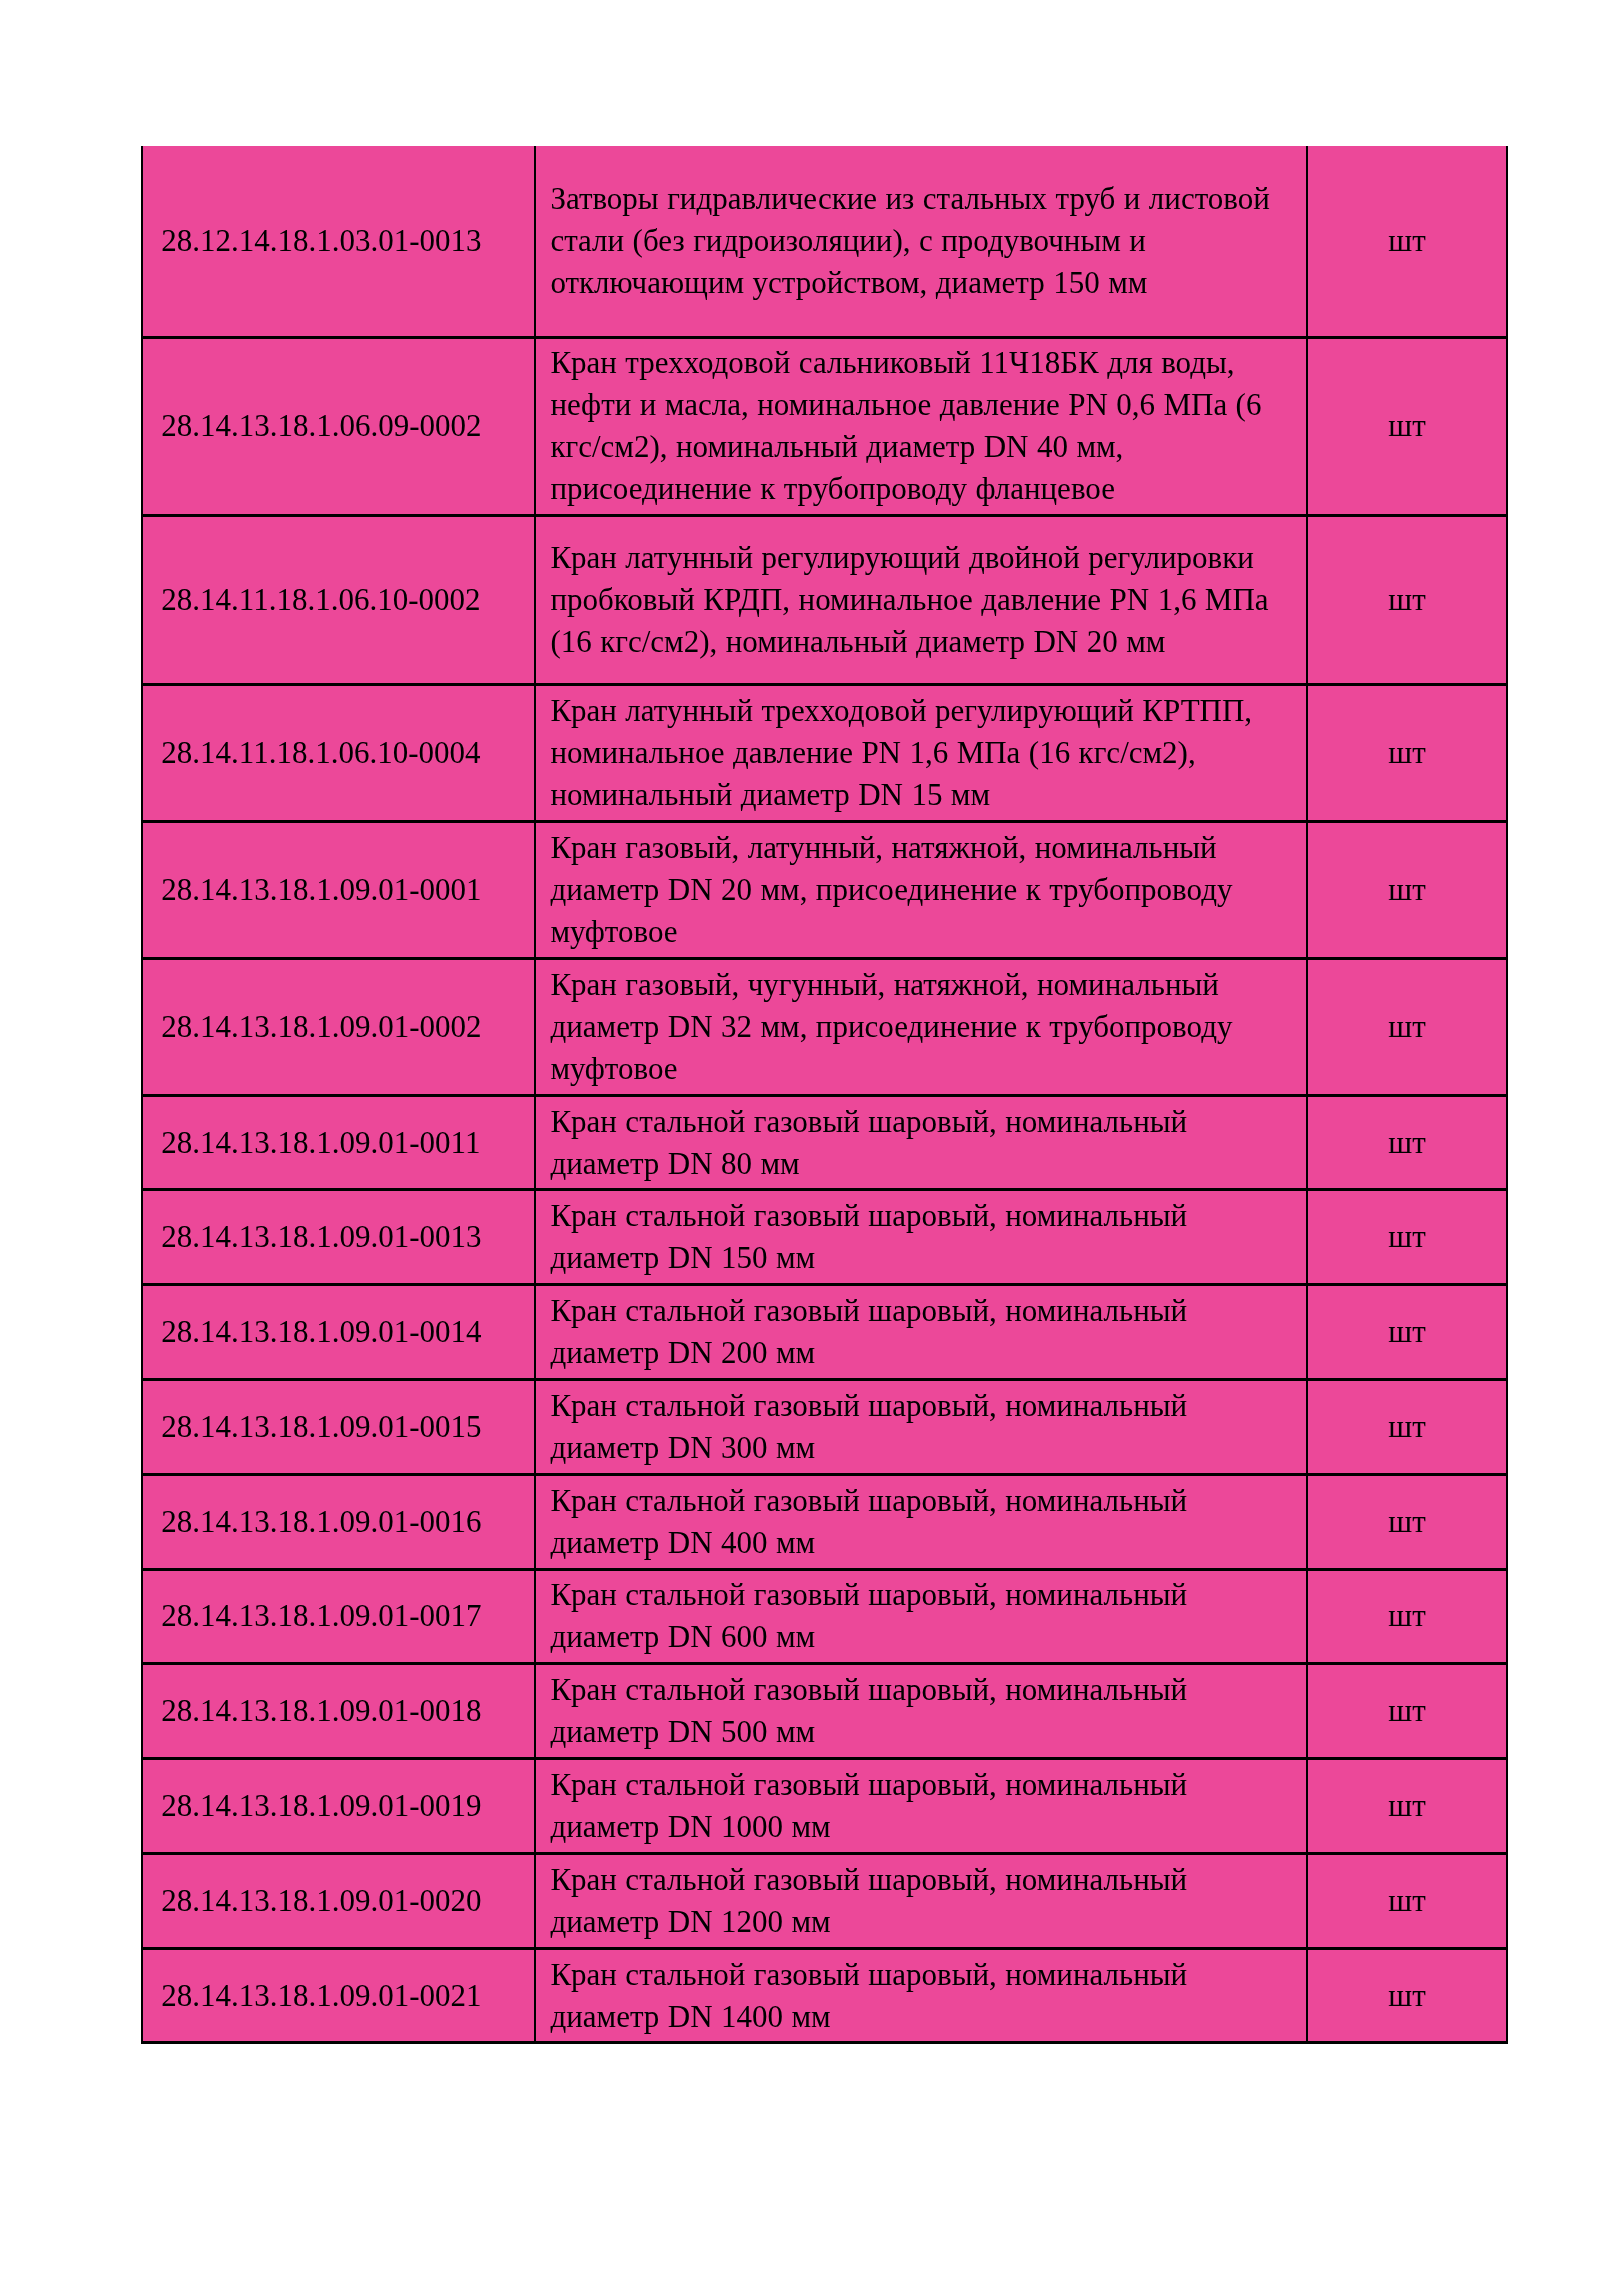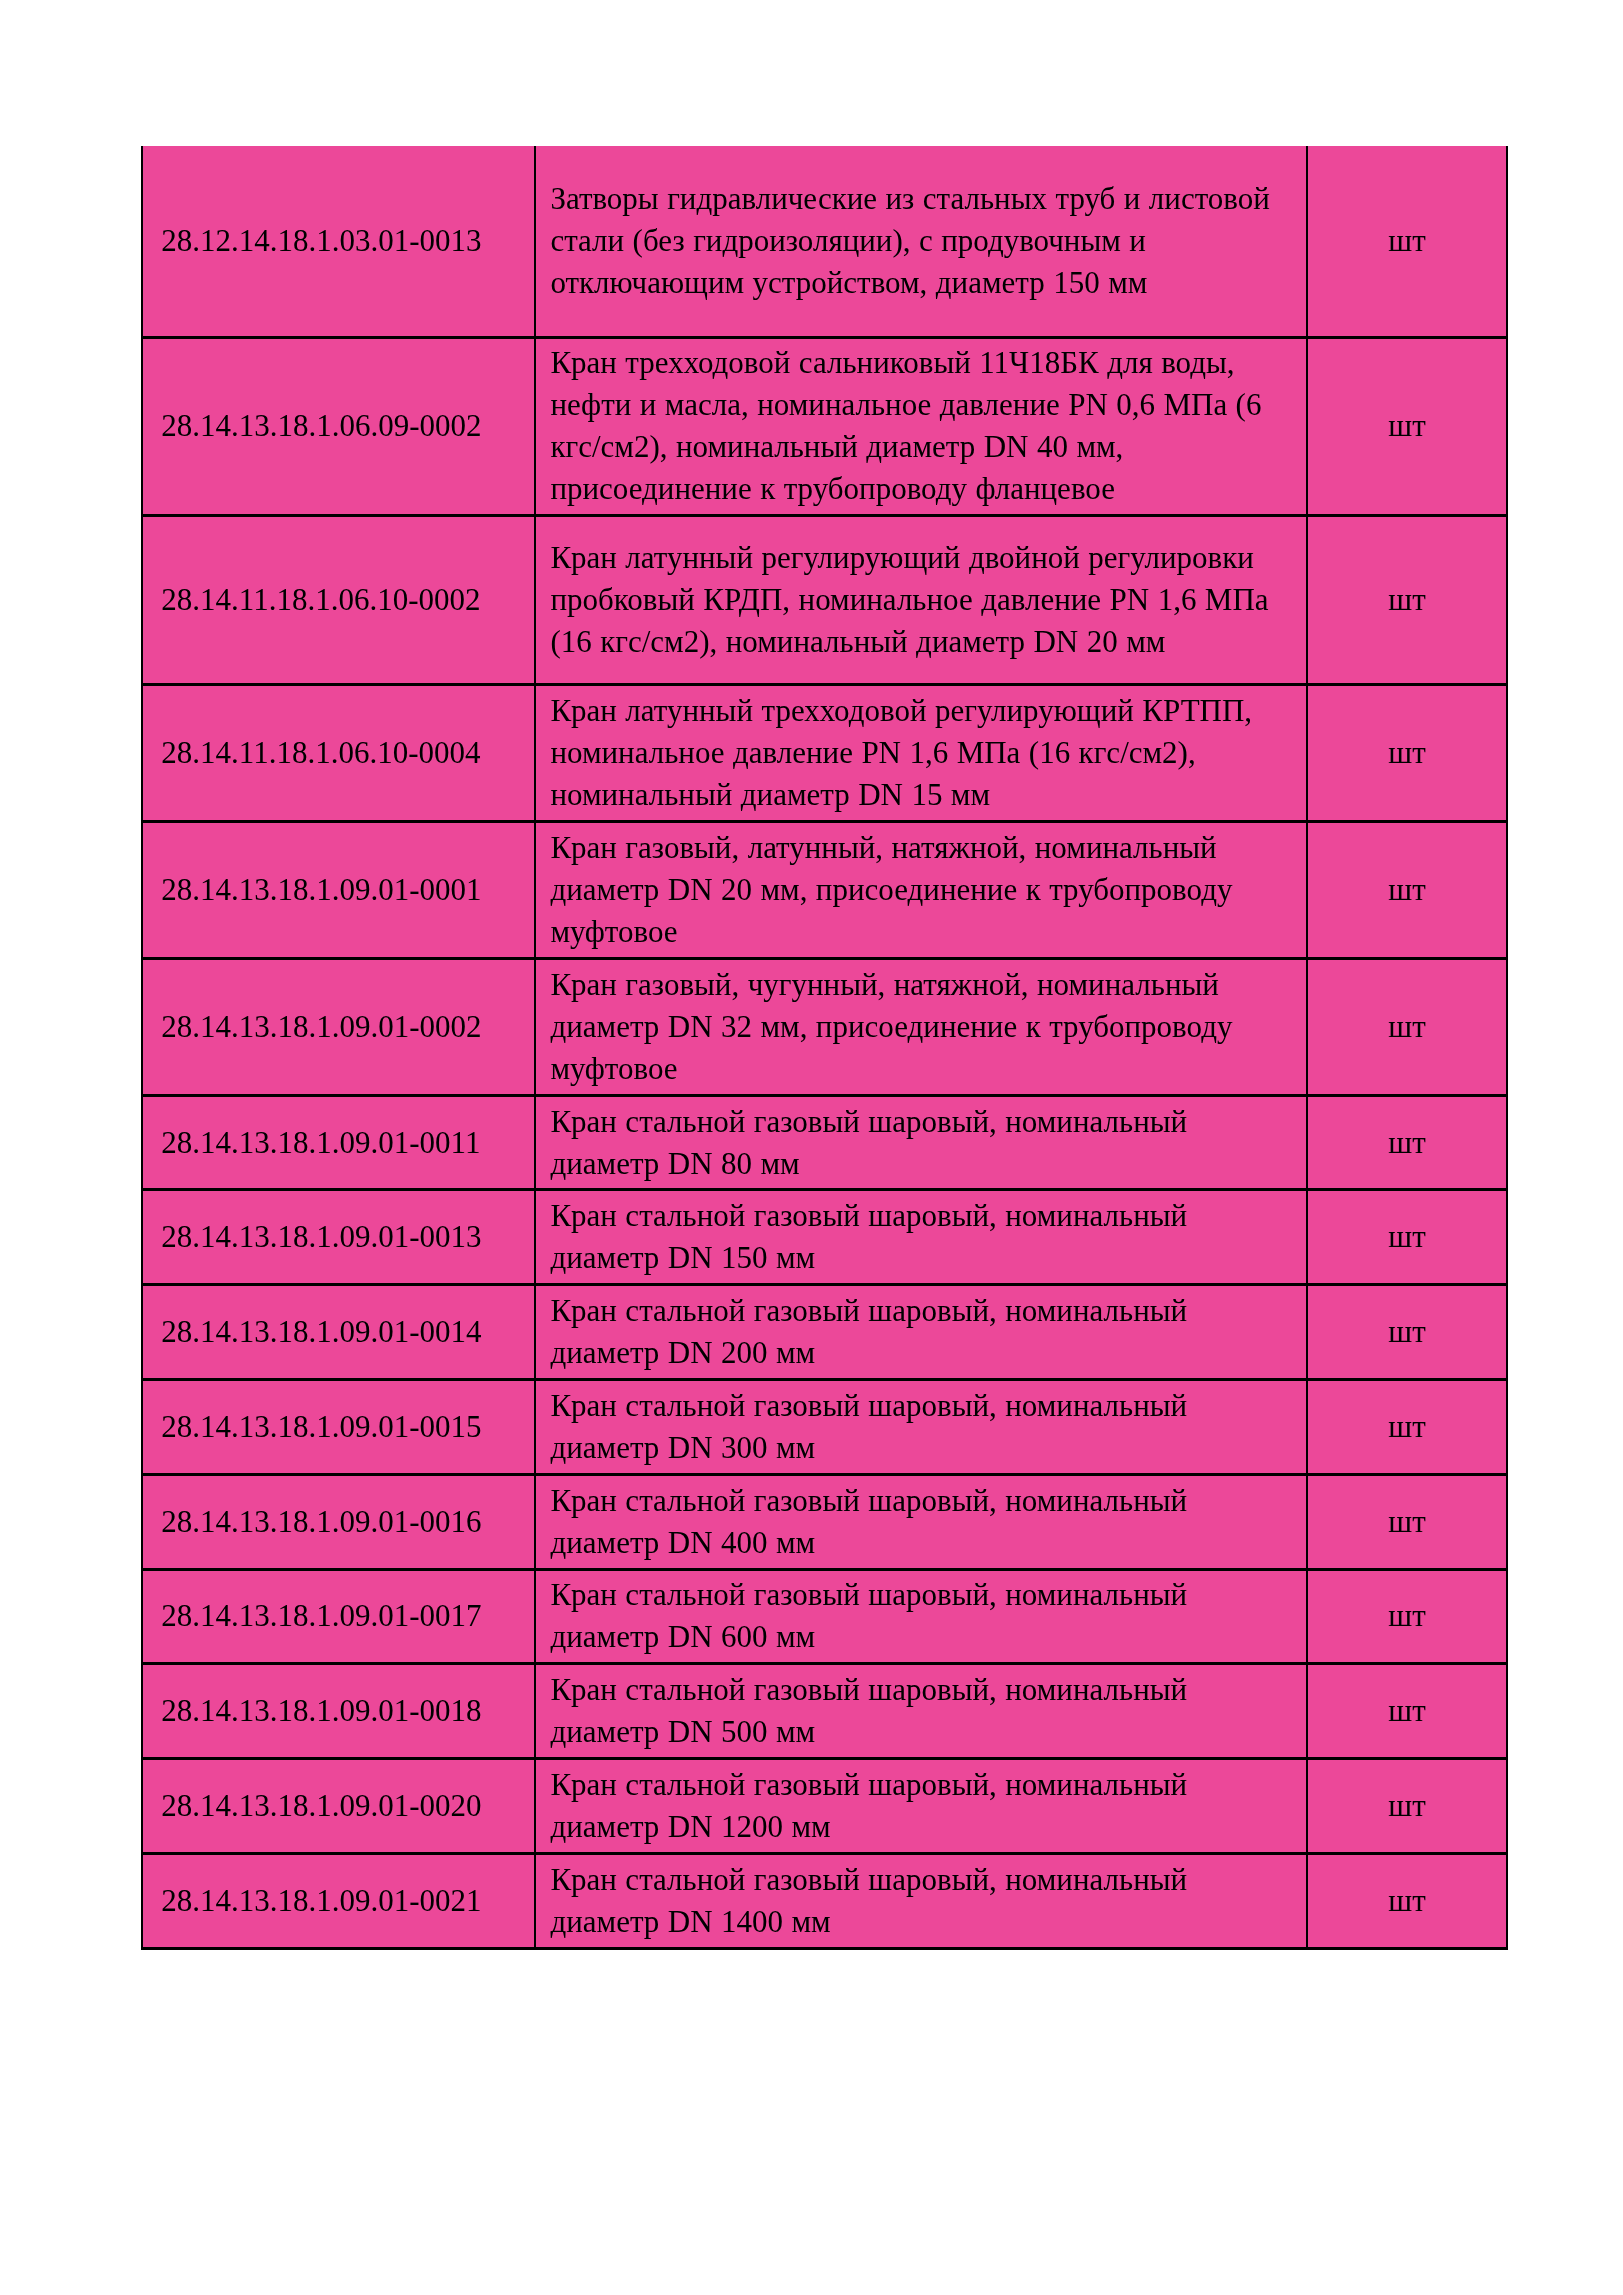--- a/index.html
+++ b/index.html
@@ -111,20 +111,25 @@
         <td class="code-cell">28.14.13.18.1.09.01-0017</td>
         <td class="desc-cell">Кран стальной газовый шаровый, номинальный диаметр DN 600 мм</td>
         <td class="unit-cell">шт</td>
       </tr>
       <tr class="h2">
         <td class="code-cell">28.14.13.18.1.09.01-0018</td>
         <td class="desc-cell">Кран стальной газовый шаровый, номинальный диаметр DN 500 мм</td>
         <td class="unit-cell">шт</td>
       </tr>
       <tr class="h2">
+        <td class="code-cell">28.14.13.18.1.09.01-0019</td>
+        <td class="desc-cell">Кран стальной газовый шаровый, номинальный диаметр DN 1000 мм</td>
+        <td class="unit-cell">шт</td>
+      </tr>
+      <tr class="h2">
         <td class="code-cell">28.14.13.18.1.09.01-0020</td>
         <td class="desc-cell">Кран стальной газовый шаровый, номинальный диаметр DN 1200 мм</td>
         <td class="unit-cell">шт</td>
       </tr>
       <tr class="h2">
         <td class="code-cell">28.14.13.18.1.09.01-0021</td>
         <td class="desc-cell">Кран стальной газовый шаровый, номинальный диаметр DN 1400 мм</td>
         <td class="unit-cell">шт</td>
       </tr>
     </tbody>

